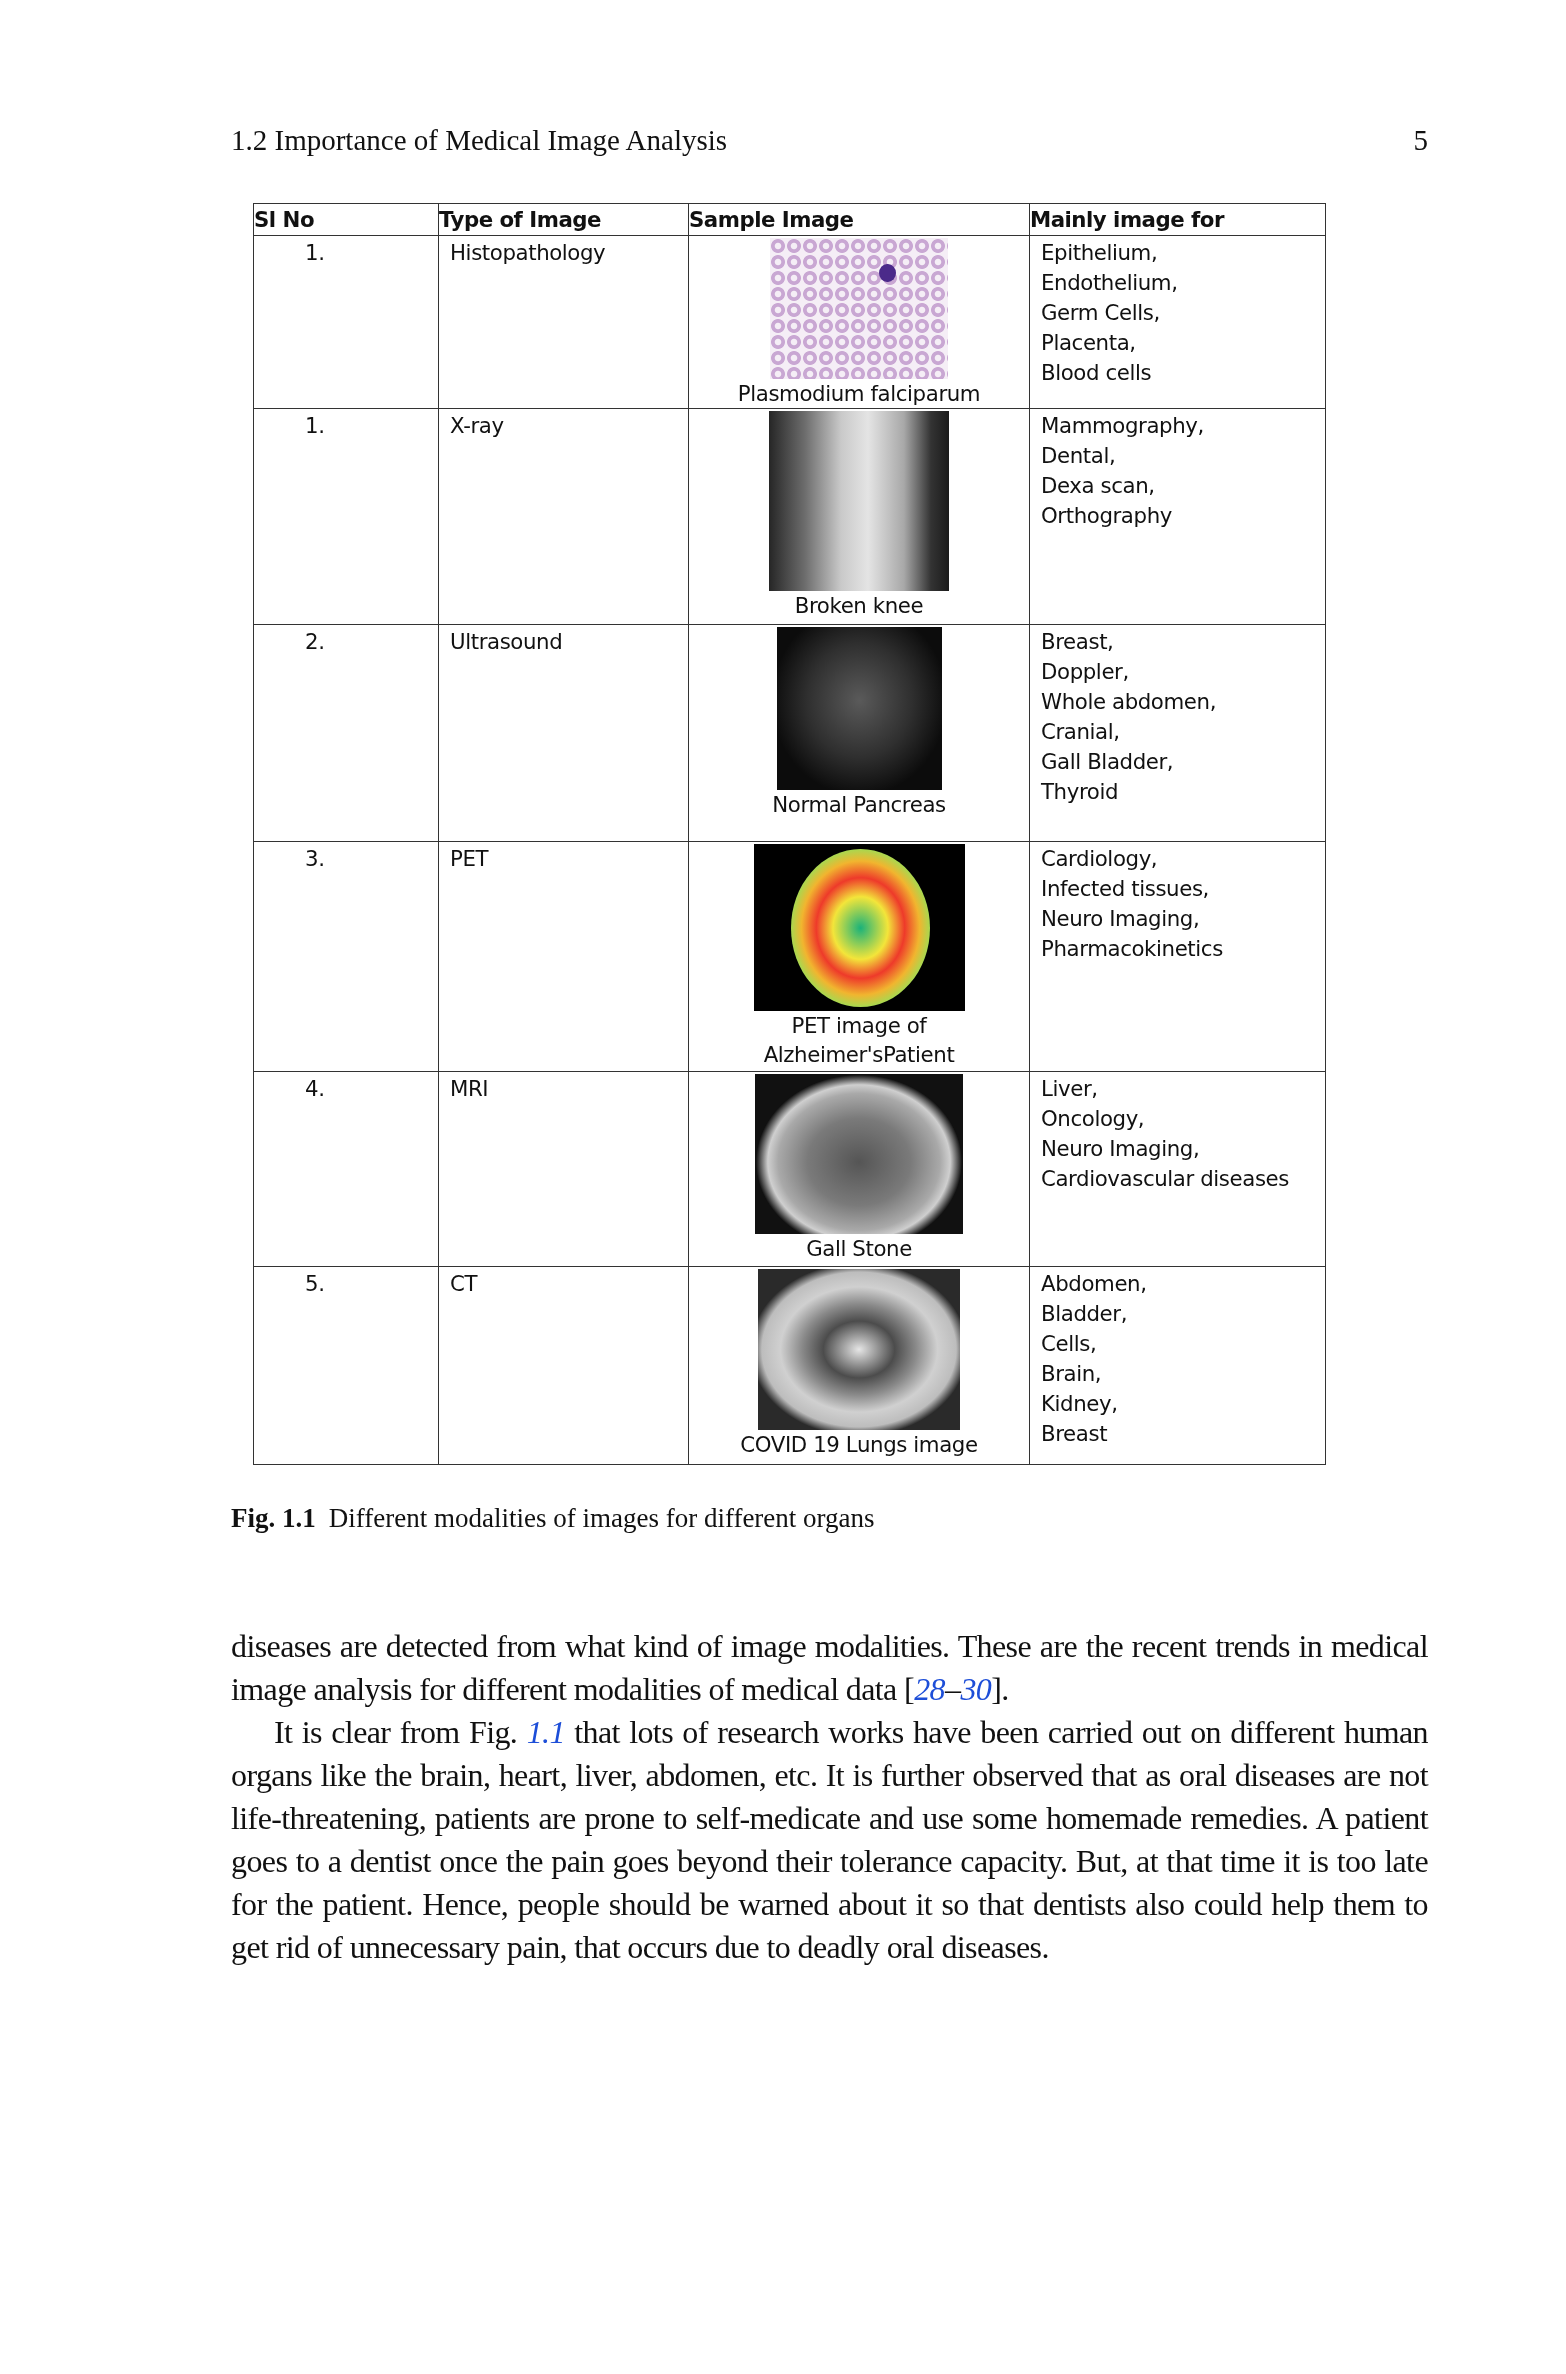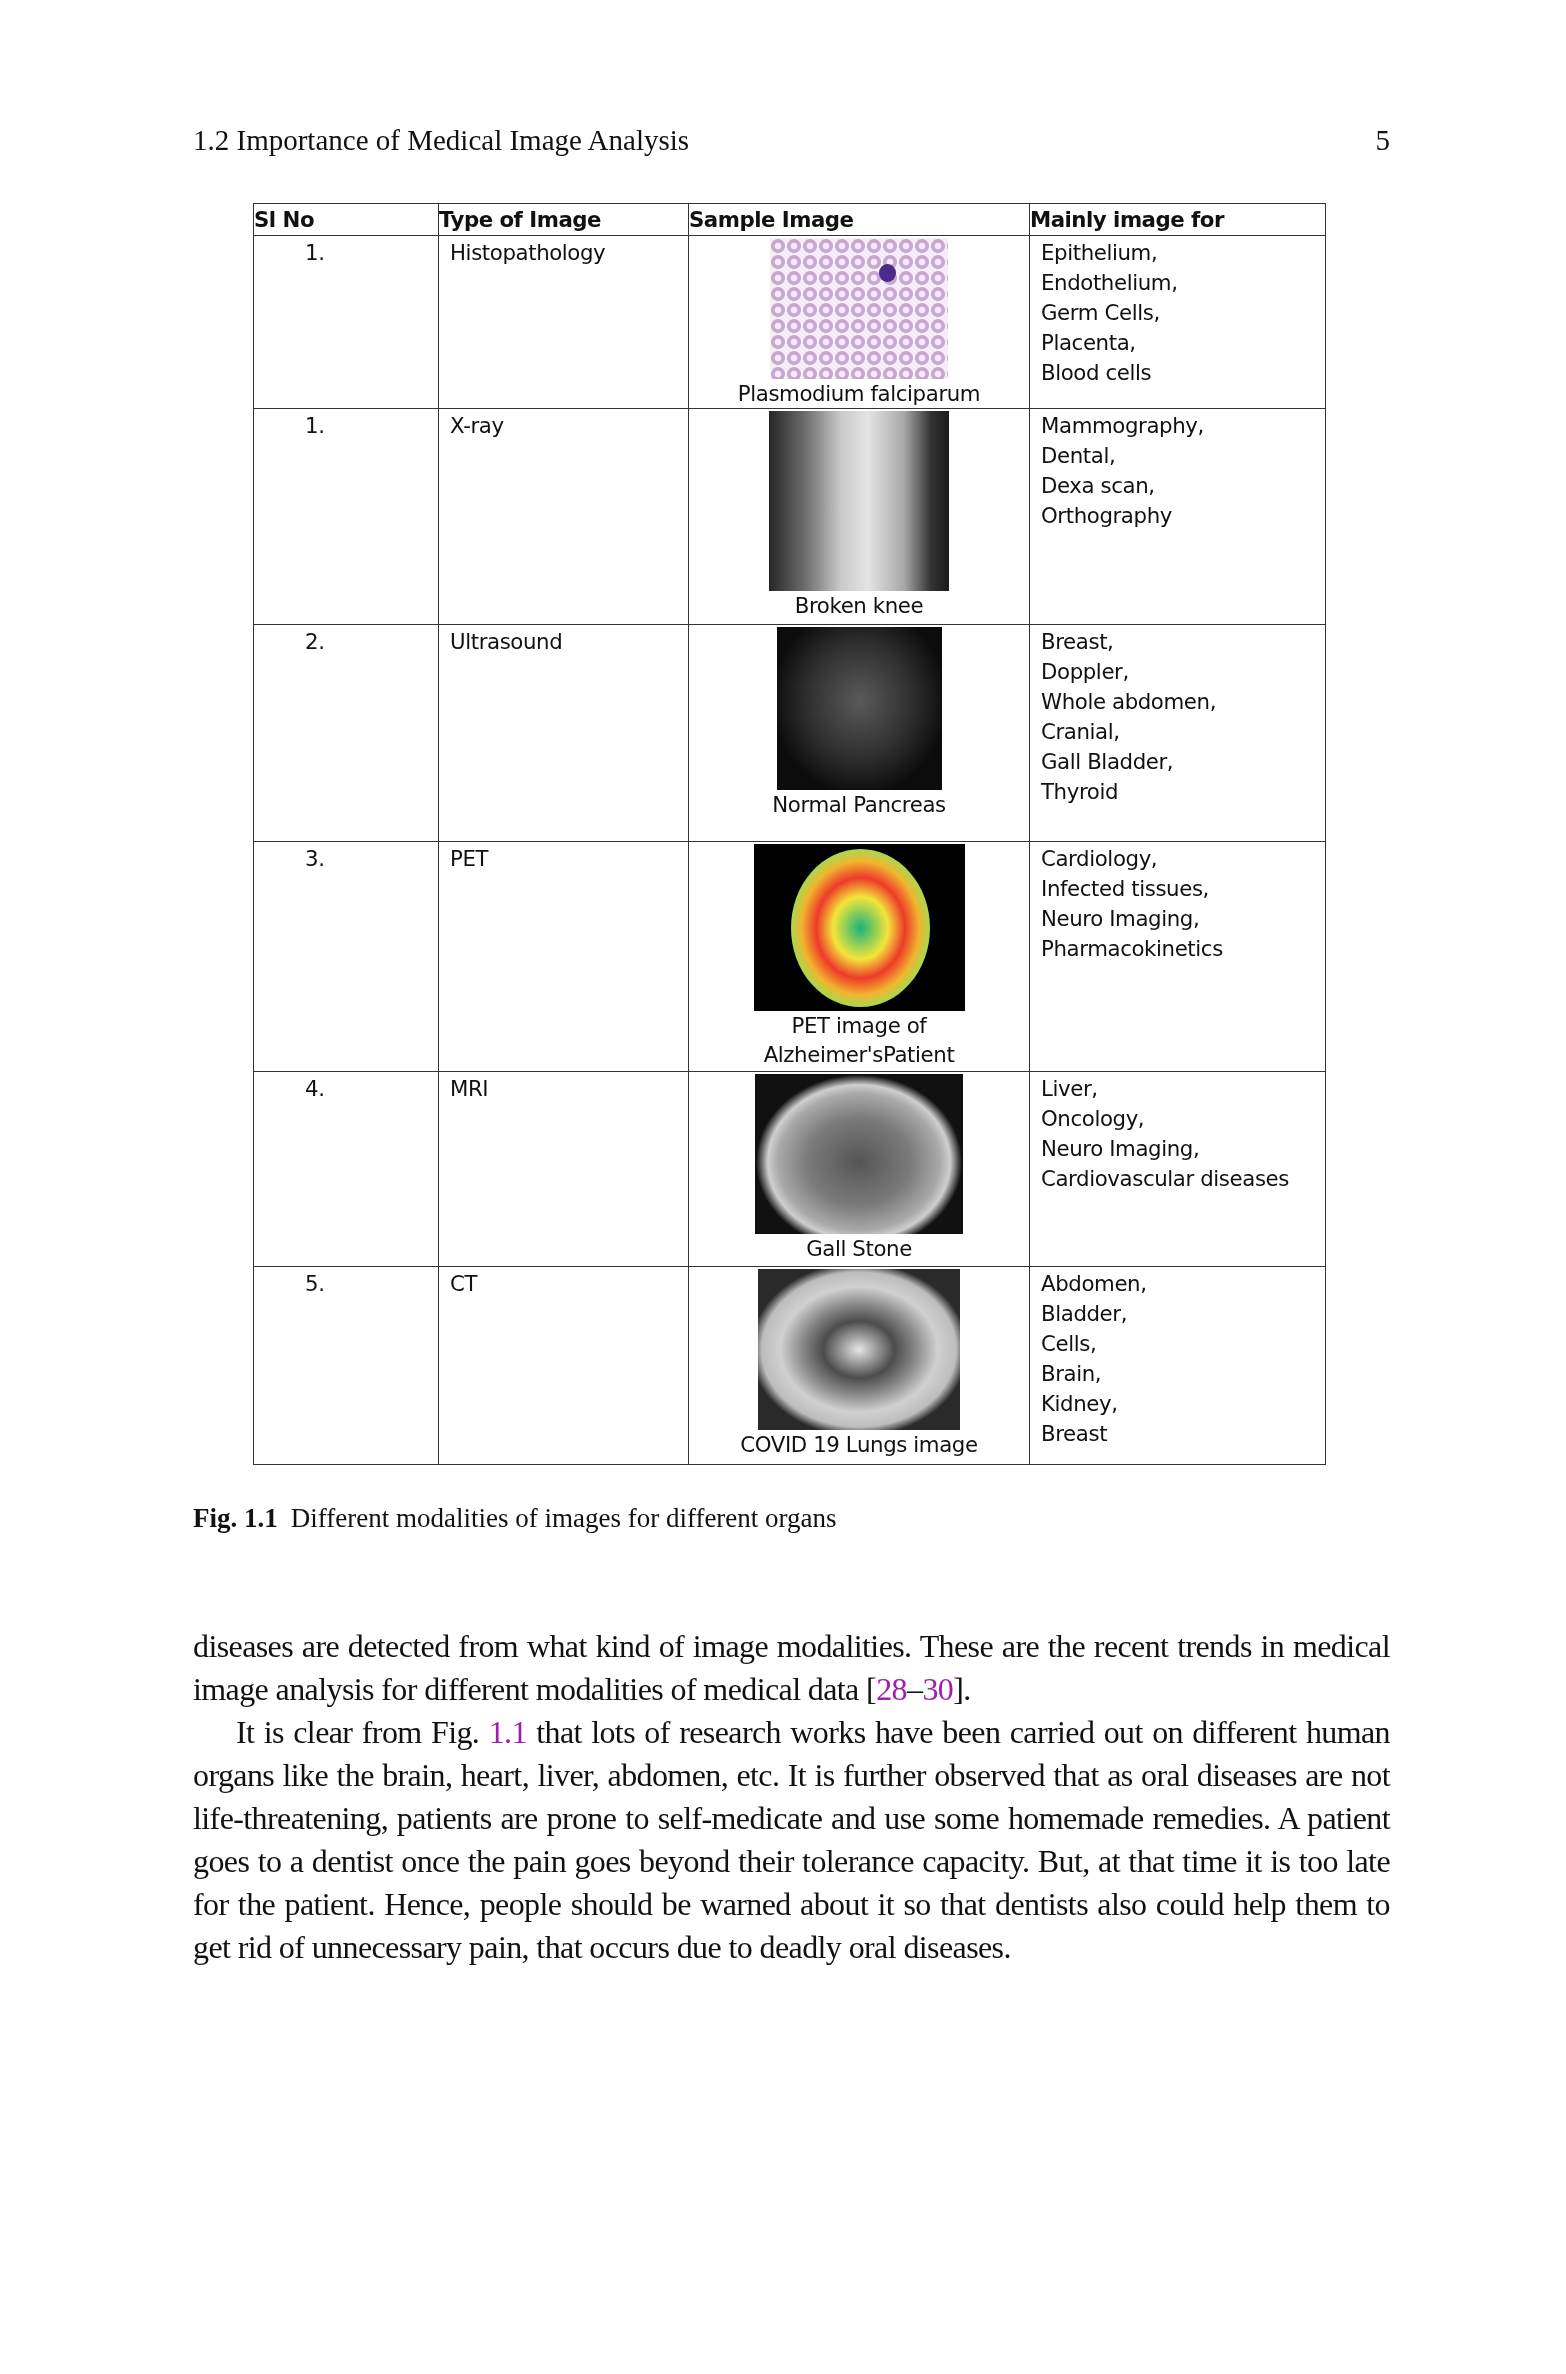--- a/index.html
+++ b/index.html
@@ -1,17 +1,17 @@
 <!DOCTYPE html>
 <html style="font-size:15px"><head>
 <meta charset="utf-8">
 <style>
   html, body { margin: 0; padding: 0; background: #ffffff; }
   body { width: 1567px; height: 2375px; position: relative; overflow: hidden; color: #111; }
-  .serif { font-family: "Liberation Serif", "DejaVu Serif", serif; }
+  .serif { font-family: "Liberation Serif", "DejaVu Serif", serif; margin-left: 38px; }
   .sans { font-family: "DejaVu Sans", "Liberation Sans", sans-serif; }
 
   .running-head { position: absolute; top: 124px; left: 193px; width: 1197px; height: 37px; font-size: 29px; }
   .running-head .title { position: absolute; left: 0; top: 0; }
   .running-head .pageno { position: absolute; right: 0; top: 0; }
 
   table.fig { position: absolute; left: 253px; top: 203px; width: 1072px; border-collapse: collapse; table-layout: fixed; }
   table.fig td, table.fig th { border: 1.9px solid #333; vertical-align: top; padding: 0; }
   table.fig th { height: 31px; font-size: 21.3px; font-weight: bold; text-align: left; vertical-align: middle; letter-spacing: -0.5px; }
   table.fig td { font-size: 21.3px; line-height: 30px; letter-spacing: -0.4px; }
@@ -40,21 +40,21 @@
     background: radial-gradient(ellipse at 50% 55%, #555 0%, #7a7a7a 35%, #a9a9a9 55%, #cfcfcf 62%, #111 70%); }
   .pic-ct { width: 202px; height: 161px; margin-top: 1.9px !important;
     background: radial-gradient(ellipse at 50% 50%, #e6e6e6 0%, #4c4c4c 25%, #8a8a8a 40%, #d0d0d0 55%, #bdbdbd 68%, #2a2a2a 76%); }
 
   .figcap { position: absolute; left: 193px; top: 1503px; font-size: 27px; }
   .figcap b { font-weight: bold; margin-right: 13px; }
 
   .body-text { position: absolute; left: 193px; top: 1625px; width: 1197px; font-size: 32px; line-height: 43px; text-align: justify; letter-spacing: -0.6px; }
   .body-text p { margin: 0; }
   .body-text p.indent { text-indent: 43px; }
-  .ref { color: #a21caf; }
+  .ref { color: #1d4ed8; font-style: italic; }
 </style>
 </head>
 <body>
 
 <div class="running-head serif">
   <span class="title">1.2  Importance of Medical Image Analysis</span>
   <span class="pageno">5</span>
 </div>
 
 <table class="fig sans">

